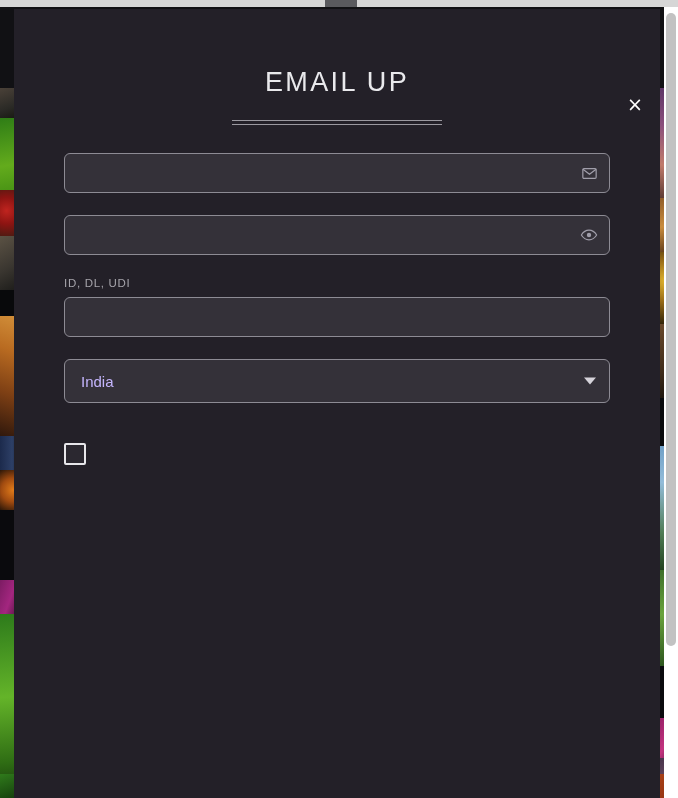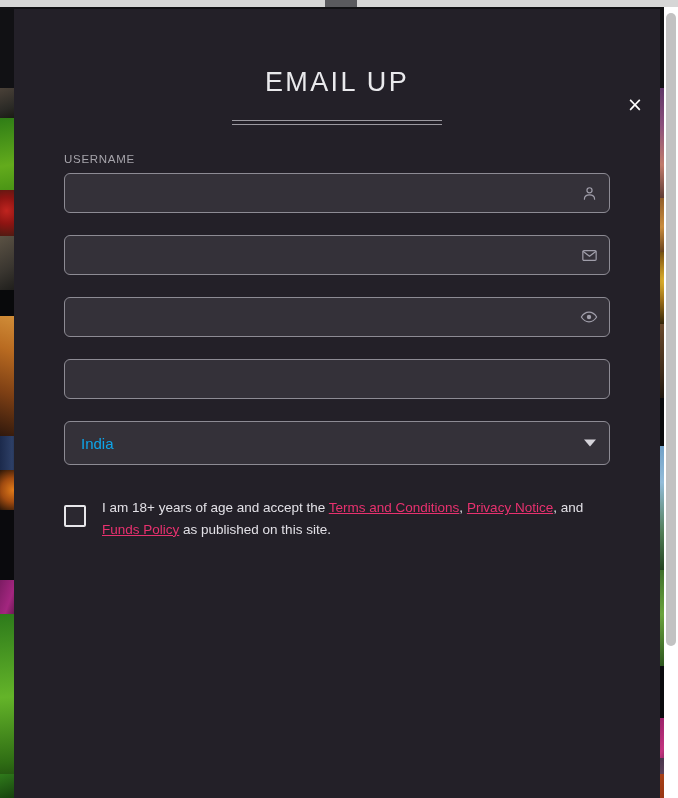--- a/index.html
+++ b/index.html
@@ -221,21 +221,21 @@
   .field-icon svg { display: block; }
 
   
   .select-wrap { position: relative; width: 100%; }
   .sel-input {
     width: 100%;
     height: 44px;
     background: #343139;
     border: 1px solid #8d8b94;
     border-radius: 6px;
-    color: #0ea5e9;
+    color: #c4b5fd;
     font-size: 15px;
     padding: 0 38px 0 16px;
     display: flex;
     align-items: center;
     cursor: pointer;
     font-family: "Liberation Sans", sans-serif;
   }
   .sel-arrow {
     position: absolute;
     right: 14px;
@@ -324,32 +324,20 @@
     <div class="modal-inner">
 
       <div class="close-btn">×</div>
 
       <h1 class="modal-title">EMAIL UP</h1>
 
       <div class="title-divider"></div>
 
       <form class="signup-form">
 
-        <div class="field">
-          <label class="field-label">USERNAME</label>
-          <div class="input-wrap">
-            <input class="txt-input" type="text" placeholder="" style="">
-            <span class="field-icon">
-              <svg width="17" height="17" viewBox="0 0 24 24" fill="none" stroke="currentColor" stroke-width="1.7" stroke-linecap="round" stroke-linejoin="round">
-                <circle cx="12" cy="7.5" r="3.6"></circle>
-                <path d="M4.8 20c0-3.7 3.2-6 7.2-6s7.2 2.3 7.2 6"></path>
-              </svg>
-            </span>
-          </div>
-        </div>
 
         <div class="field">
           <div class="input-wrap">
             <input class="txt-input" type="text" placeholder="" style="">
             <span class="field-icon">
               <svg width="17" height="17" viewBox="0 0 24 24" fill="none" stroke="currentColor" stroke-width="1.7" stroke-linecap="round" stroke-linejoin="round">
                 <rect x="2.6" y="5.2" width="18.8" height="13.6" rx="1.6"></rect>
                 <path d="M3.2 6.4 12 13.2l8.8-6.8"></path>
               </svg>
             </span>
@@ -362,38 +350,36 @@
             <span class="field-icon clickable">
               <svg width="18" height="18" viewBox="0 0 24 24" fill="none" stroke="currentColor" stroke-width="1.6" stroke-linecap="round" stroke-linejoin="round">
                 <path d="M1.8 12S5.8 5.6 12 5.6 22.2 12 22.2 12 18.2 18.4 12 18.4 1.8 12 1.8 12Z"></path>
                 <circle cx="12" cy="12" r="2.9" fill="currentColor" stroke="none"></circle>
               </svg>
             </span>
           </div>
         </div>
 
         <div class="field">
+          <label class="field-label">ID, DL, UDI</label>
           <div class="input-wrap">
             <input class="txt-input no-icon" type="text" placeholder="" style="">
           </div>
         </div>
 
         <div class="field">
           <div class="select-wrap">
             <div class="sel-input">India</div>
             <span class="sel-arrow"></span>
           </div>
         </div>
 
 
         <div class="terms-row">
           <div class="tick-box"></div>
-          <div class="terms-text">
-            <span>I am 18+ years of age and accept the </span><a>Terms and Conditions</a><span>, </span><a>Privacy Notice</a><span>, and </span><a>Funds Policy</a><span> as published on this site.</span>
-          </div>
         </div>
 
       </form>
     </div>
   </div>
 
   <div class="hscroll-track">
     <div class="hscroll-thumb"></div>
   </div>
   <div class="vscroll-track">

